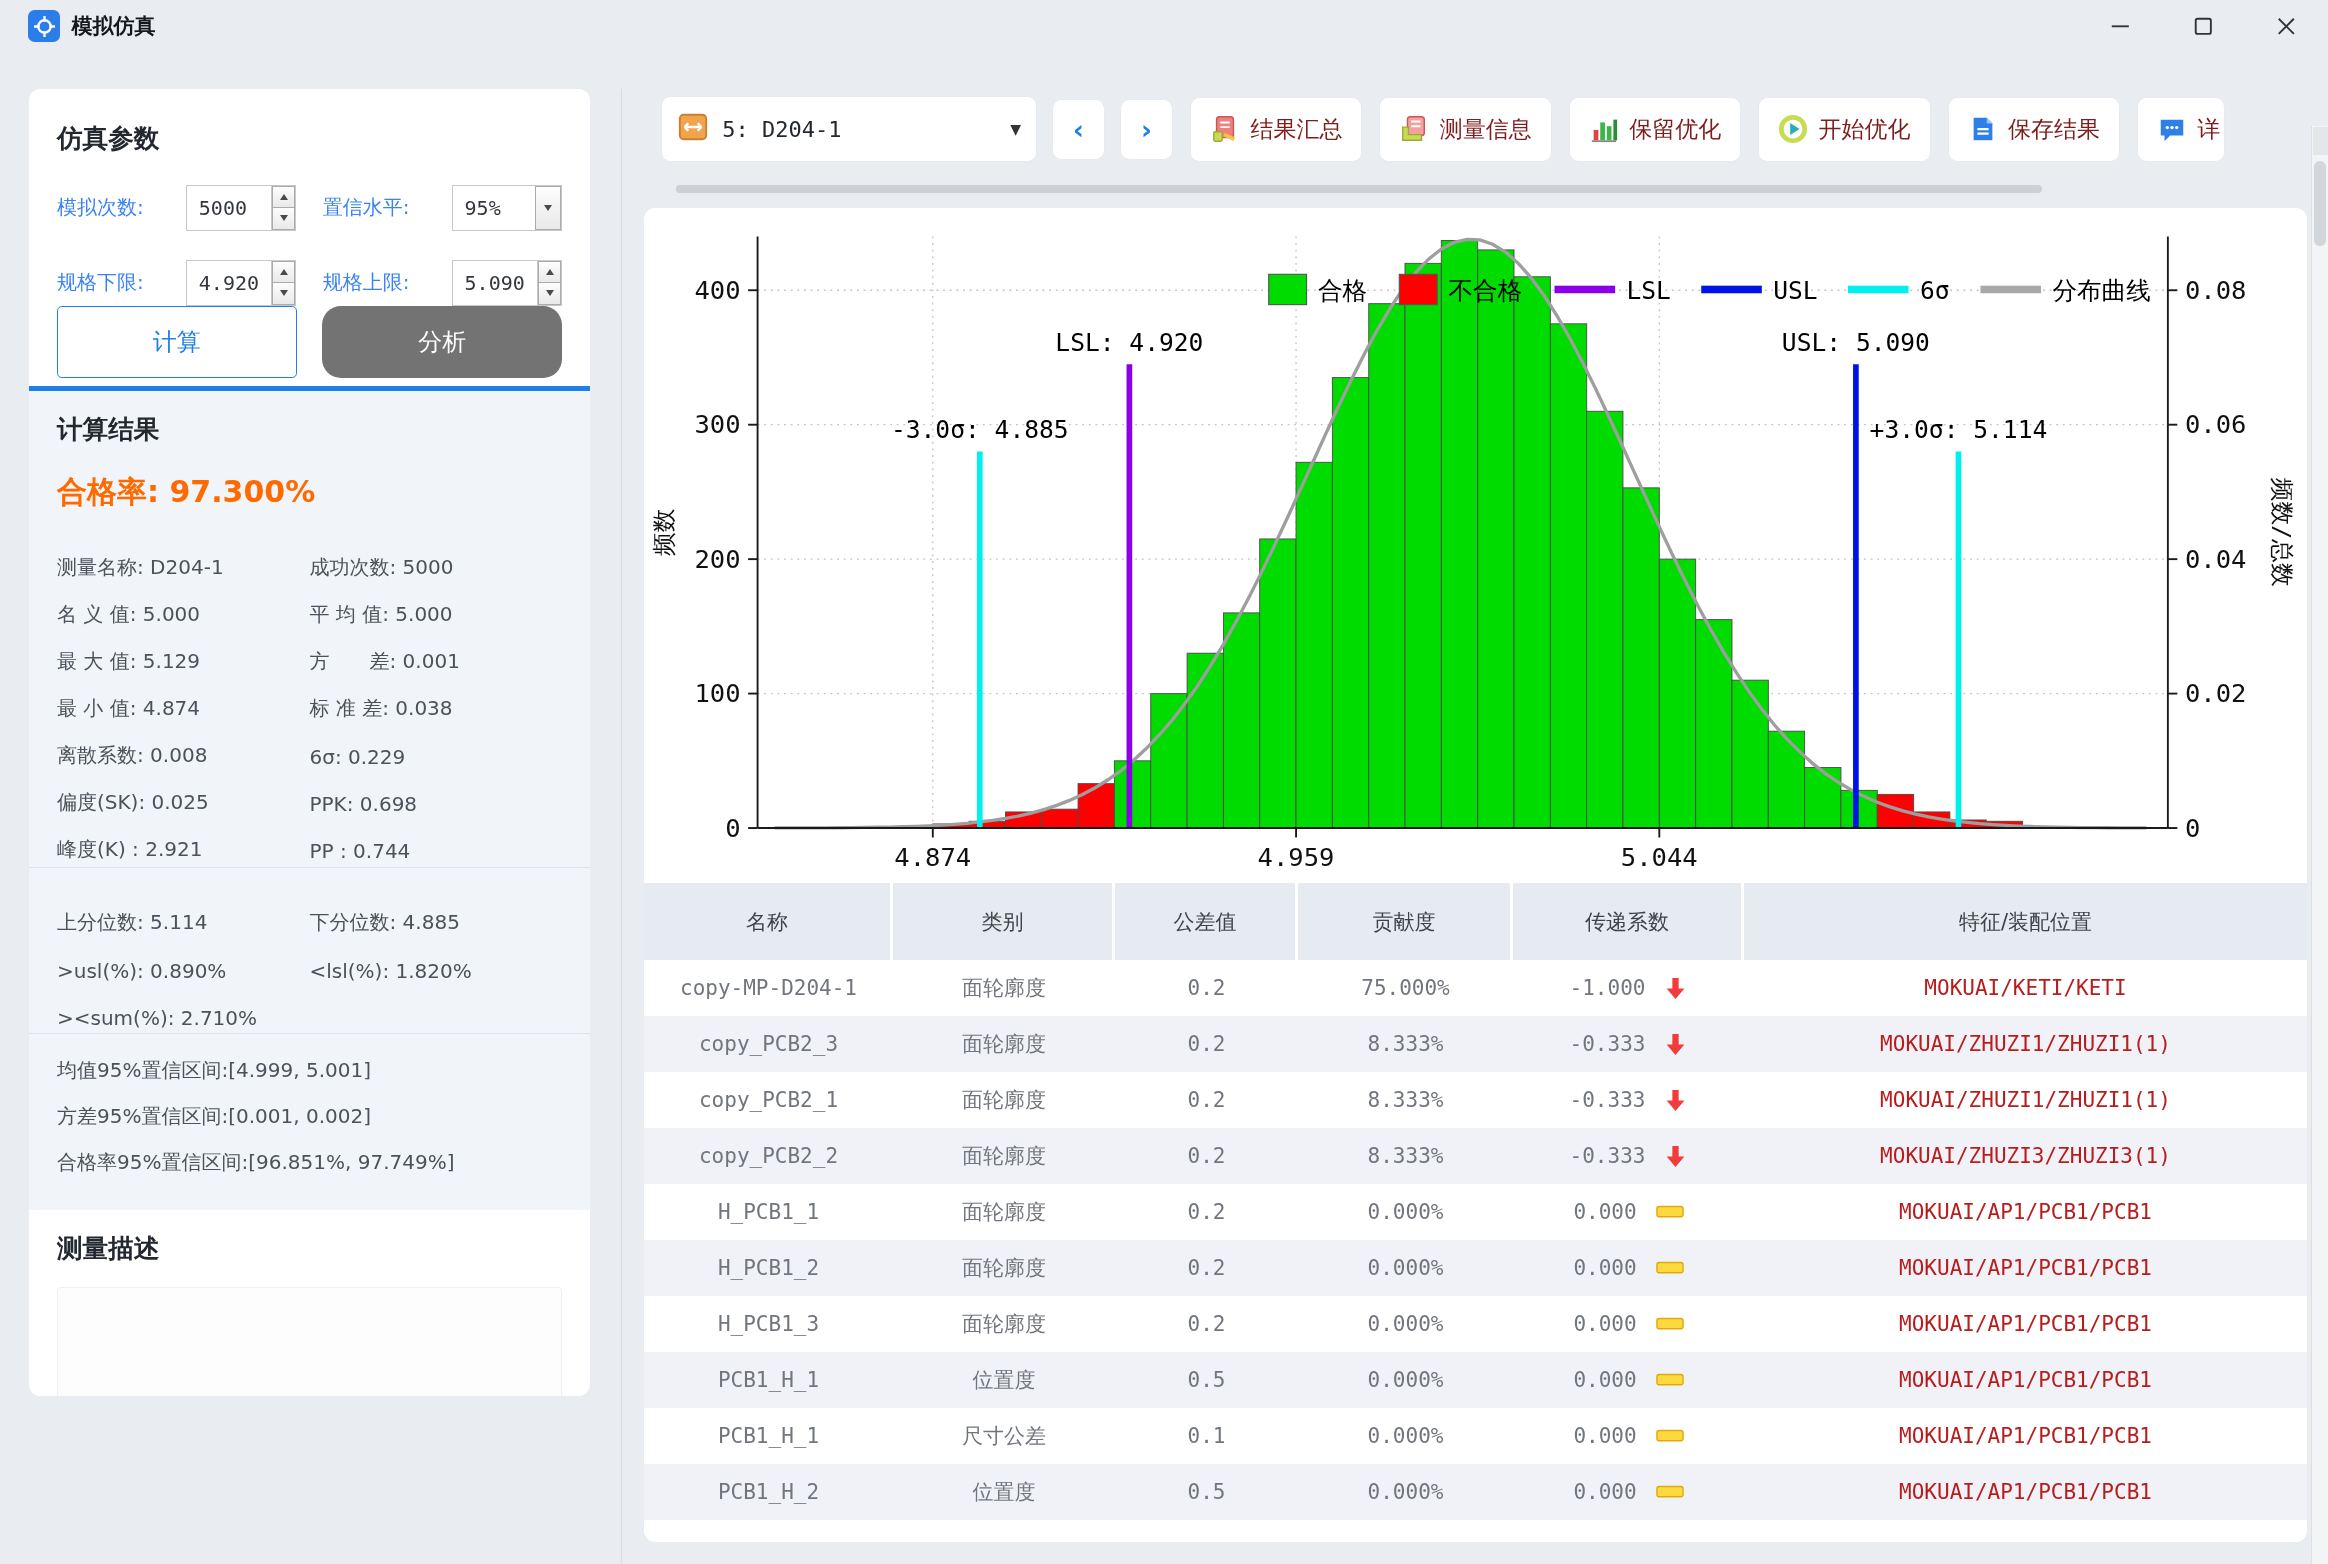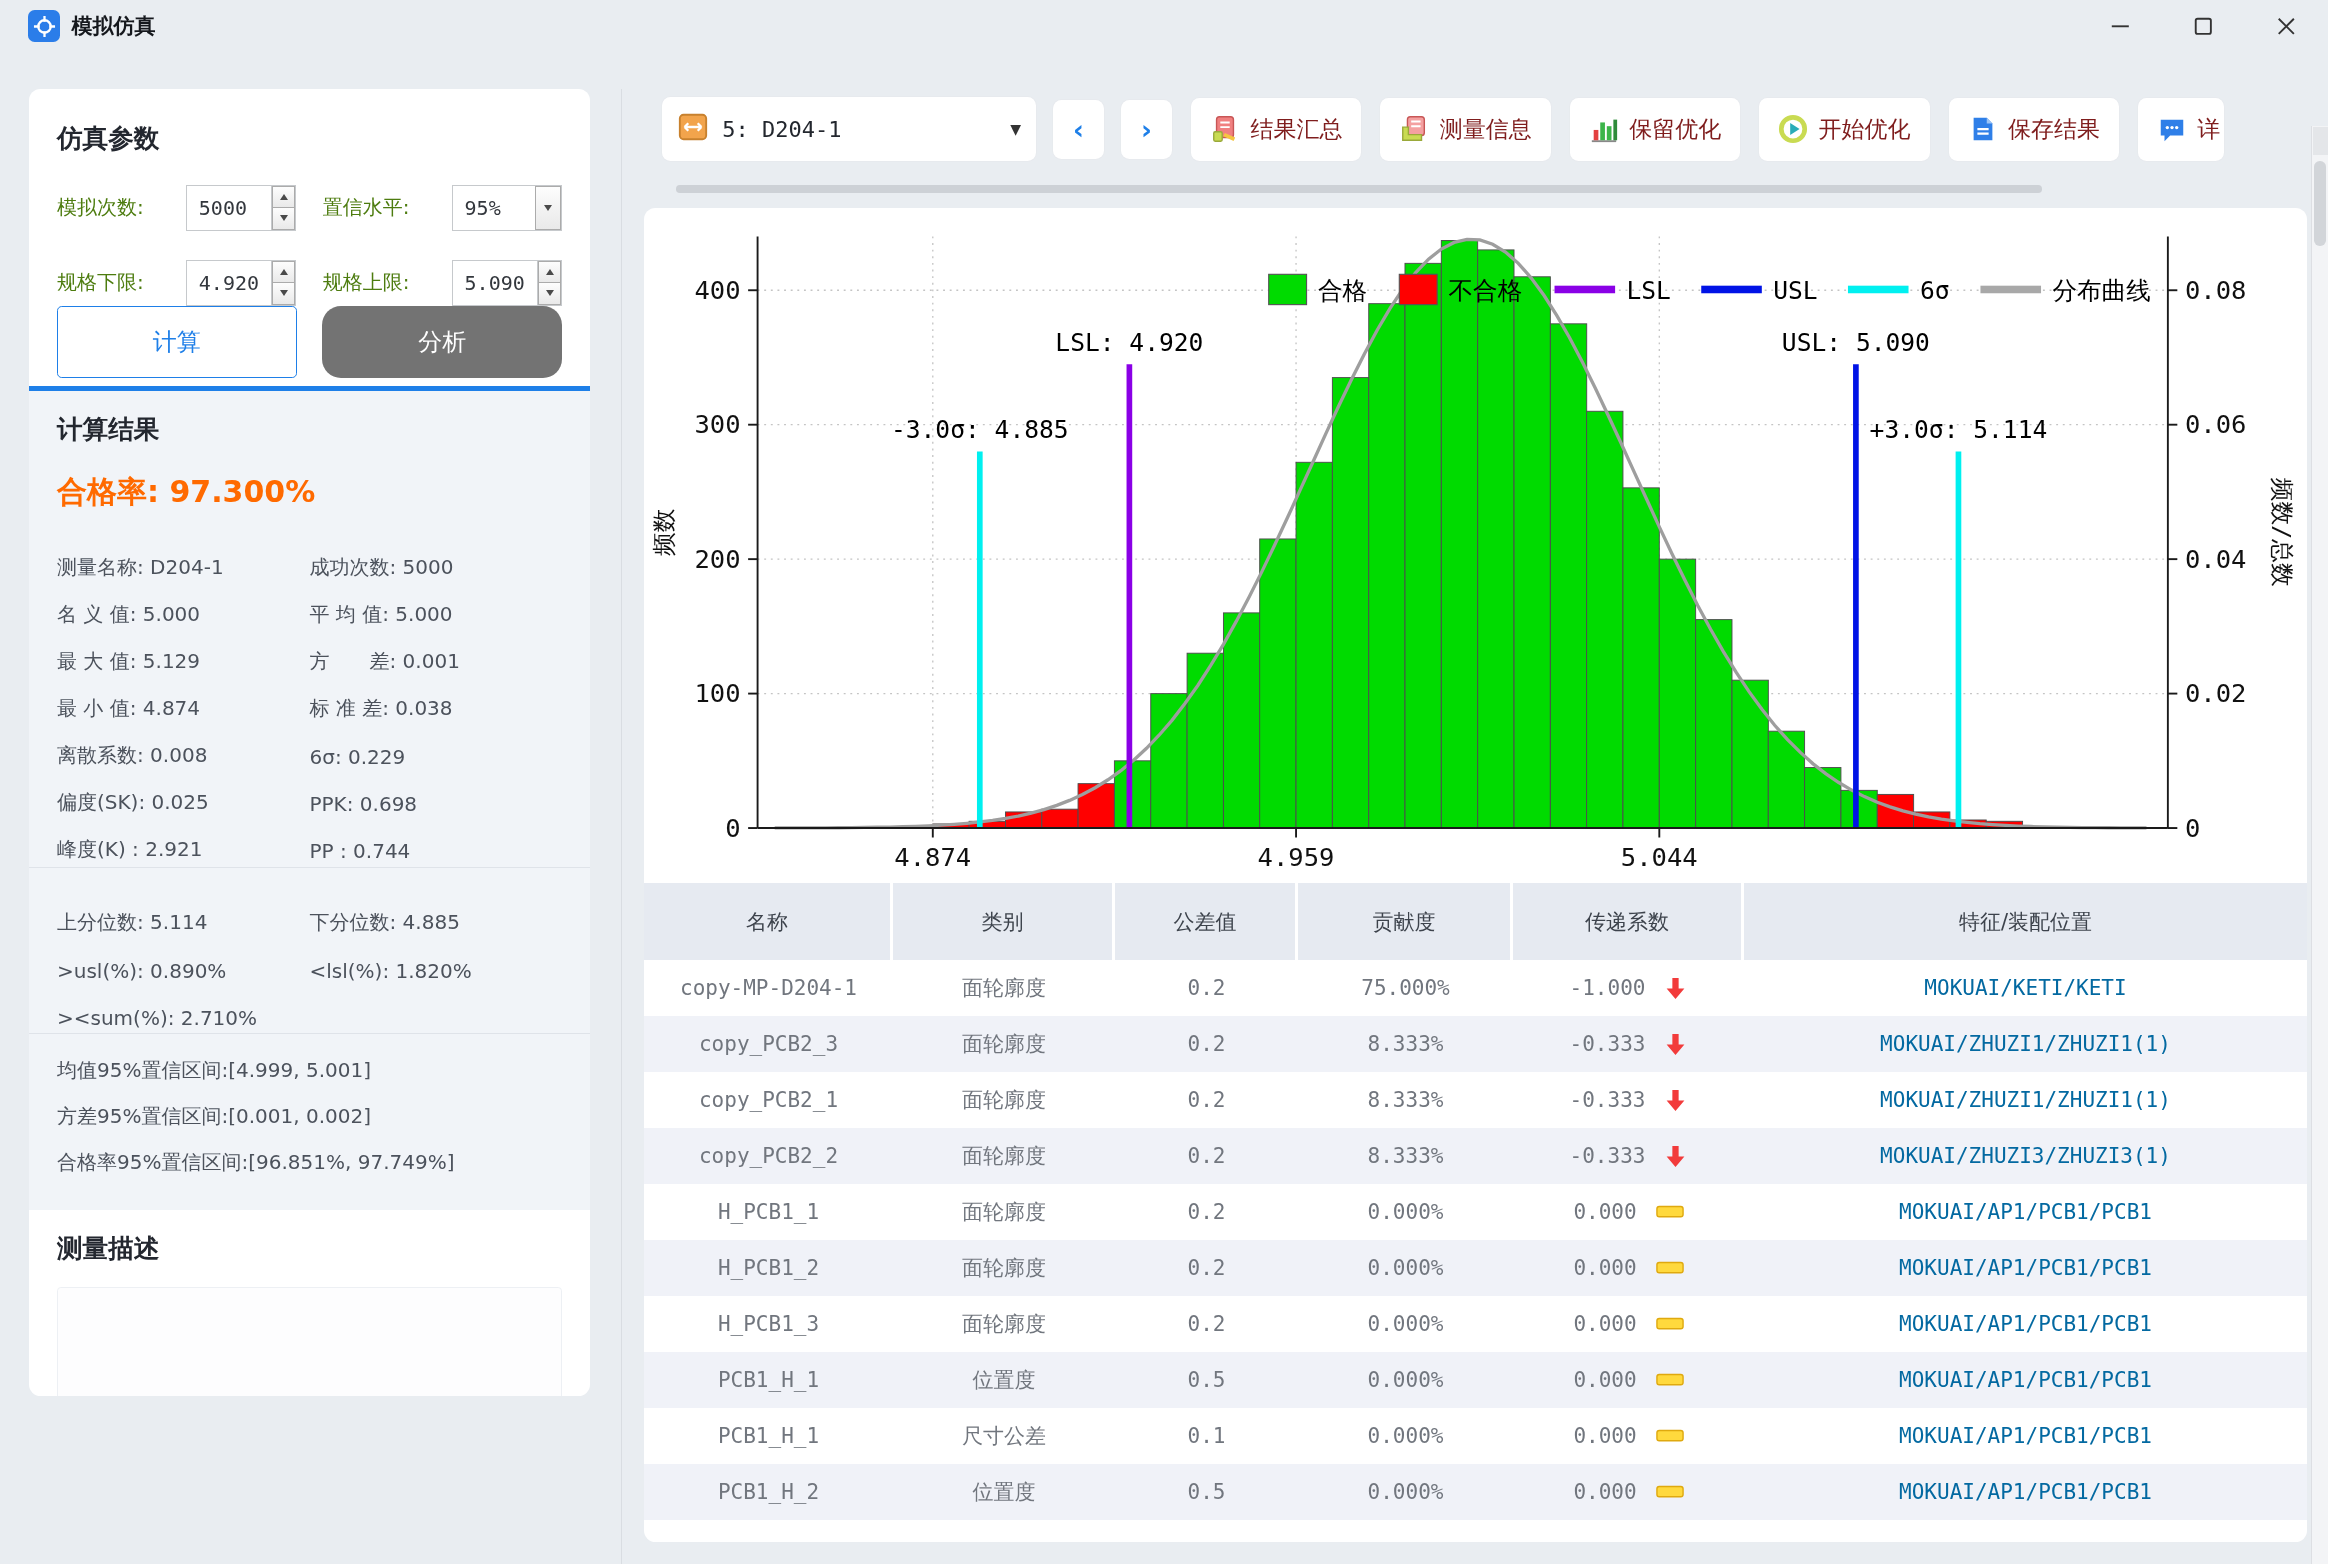--- a/index.html
+++ b/index.html
@@ -11,21 +11,21 @@
   .app-icon { width:32px; height:32px; margin-left:28px; border-radius:6.6px; background:#2B7DE9; display:flex; align-items:center; justify-content:center; }
   .app-title { margin-left:11.4px; font-size:21px; font-weight:bold; color:#15181D; }
   .win-controls { position:absolute; right:0; top:0; height:52px; display:flex; }
   .win-btn { width:83px; height:52px; display:flex; align-items:center; justify-content:center; font-size:24.6px; color:#333; cursor:default; }
 
   
   .sidebar { position:absolute; left:29px; top:89px; width:561px; height:1307px; background:#fff; border-radius:11.4px; padding:0 28px; overflow:hidden; }
   .sb-h1 { font-size:25.6px; font-weight:bold; color:#23272F; }
   .sb-title { margin-top:32px; }
   .param-row { display:flex; align-items:center; margin-top:28px; height:47px; }
-  .p-label { font-size:20px; color:#4d7c0f; width:132px; }
+  .p-label { font-size:20px; color:#3b82f6; width:132px; }
   .p-label.second { margin-left:26.5px; }
   .num-input, .combo { display:flex; height:46px; width:112px; border:0.9px solid #C6C9CC; background:#fff; align-items:stretch; }
   .num-val { flex:1; display:flex; align-items:center; padding-left:11.4px; font-size:20px; color:#33373D; font-family:"DejaVu Sans Mono",monospace; }
   .spin { width:24px; display:flex; flex-direction:column; border-left:0.9px solid #C6C9CC; }
   .spin-btn { flex:1; background:linear-gradient(#FDFDFD,#E9E9E9); border:0.9px solid #ABABAB; display:flex; align-items:center; justify-content:center; }
   .spin-btn + .spin-btn { border-top:none; }
   .tri-up { width:0; height:0; border-left:4.7px solid transparent; border-right:4.7px solid transparent; border-bottom:6.6px solid #4A4A4A; }
   .tri-dn { width:0; height:0; border-left:4.7px solid transparent; border-right:4.7px solid transparent; border-top:6.6px solid #4A4A4A; }
   .combo-btn { width:25.6px; border-left:0.9px solid #C6C9CC; background:linear-gradient(#FDFDFD,#E9E9E9); border:0.9px solid #ABABAB; display:flex; align-items:center; justify-content:center; }
   .btn-row { display:flex; gap:25.6px; }
@@ -65,21 +65,21 @@
   
   .data-table { position:absolute; left:0; top:675px; width:1663px; }
   .t-head { display:grid; grid-template-columns:249px 222px 183px 215px 231px 1fr; height:77px; }
   .t-head .hc { background:#E6EAF1; display:flex; align-items:center; justify-content:center; font-size:21px; color:#3D434C; border-right:3.8px solid #fff; }
   .t-head .hc:last-child { border-right:none; }
   .t-row { display:grid; grid-template-columns:249px 222px 183px 215px 231px 1fr; height:56px; }
   .t-row.alt { background:#F0F2F8; }
   .t-cell { display:flex; align-items:center; justify-content:center; font-size:21px; color:#71767E; font-family:"DejaVu Sans Mono",monospace; }
   .t-cell.cjk { font-family:"DejaVu Sans","Liberation Sans",sans-serif; }
   .t-cell.coeff { gap:19px; }
-  .t-link { color:#0369a1; }
+  .t-link { color:#b91c1c; }
 
   
   .vscroll { position:absolute; right:0; top:126px; width:17px; height:1438px; background:#F3F4F6; border-left:0.9px solid #DDDFE3; }
   .vs-btn { width:15px; height:28px; margin:0.9px auto 0; background:#E4E6E9; }
   .vs-thumb { width:11.4px; height:85px; margin:5.7px auto 0; background:#D2D5D9; border-radius:5.7px; }
 
   svg text { font-family:"DejaVu Sans Mono","DejaVu Sans",monospace; }
 </style>
 </head>
 <body>

